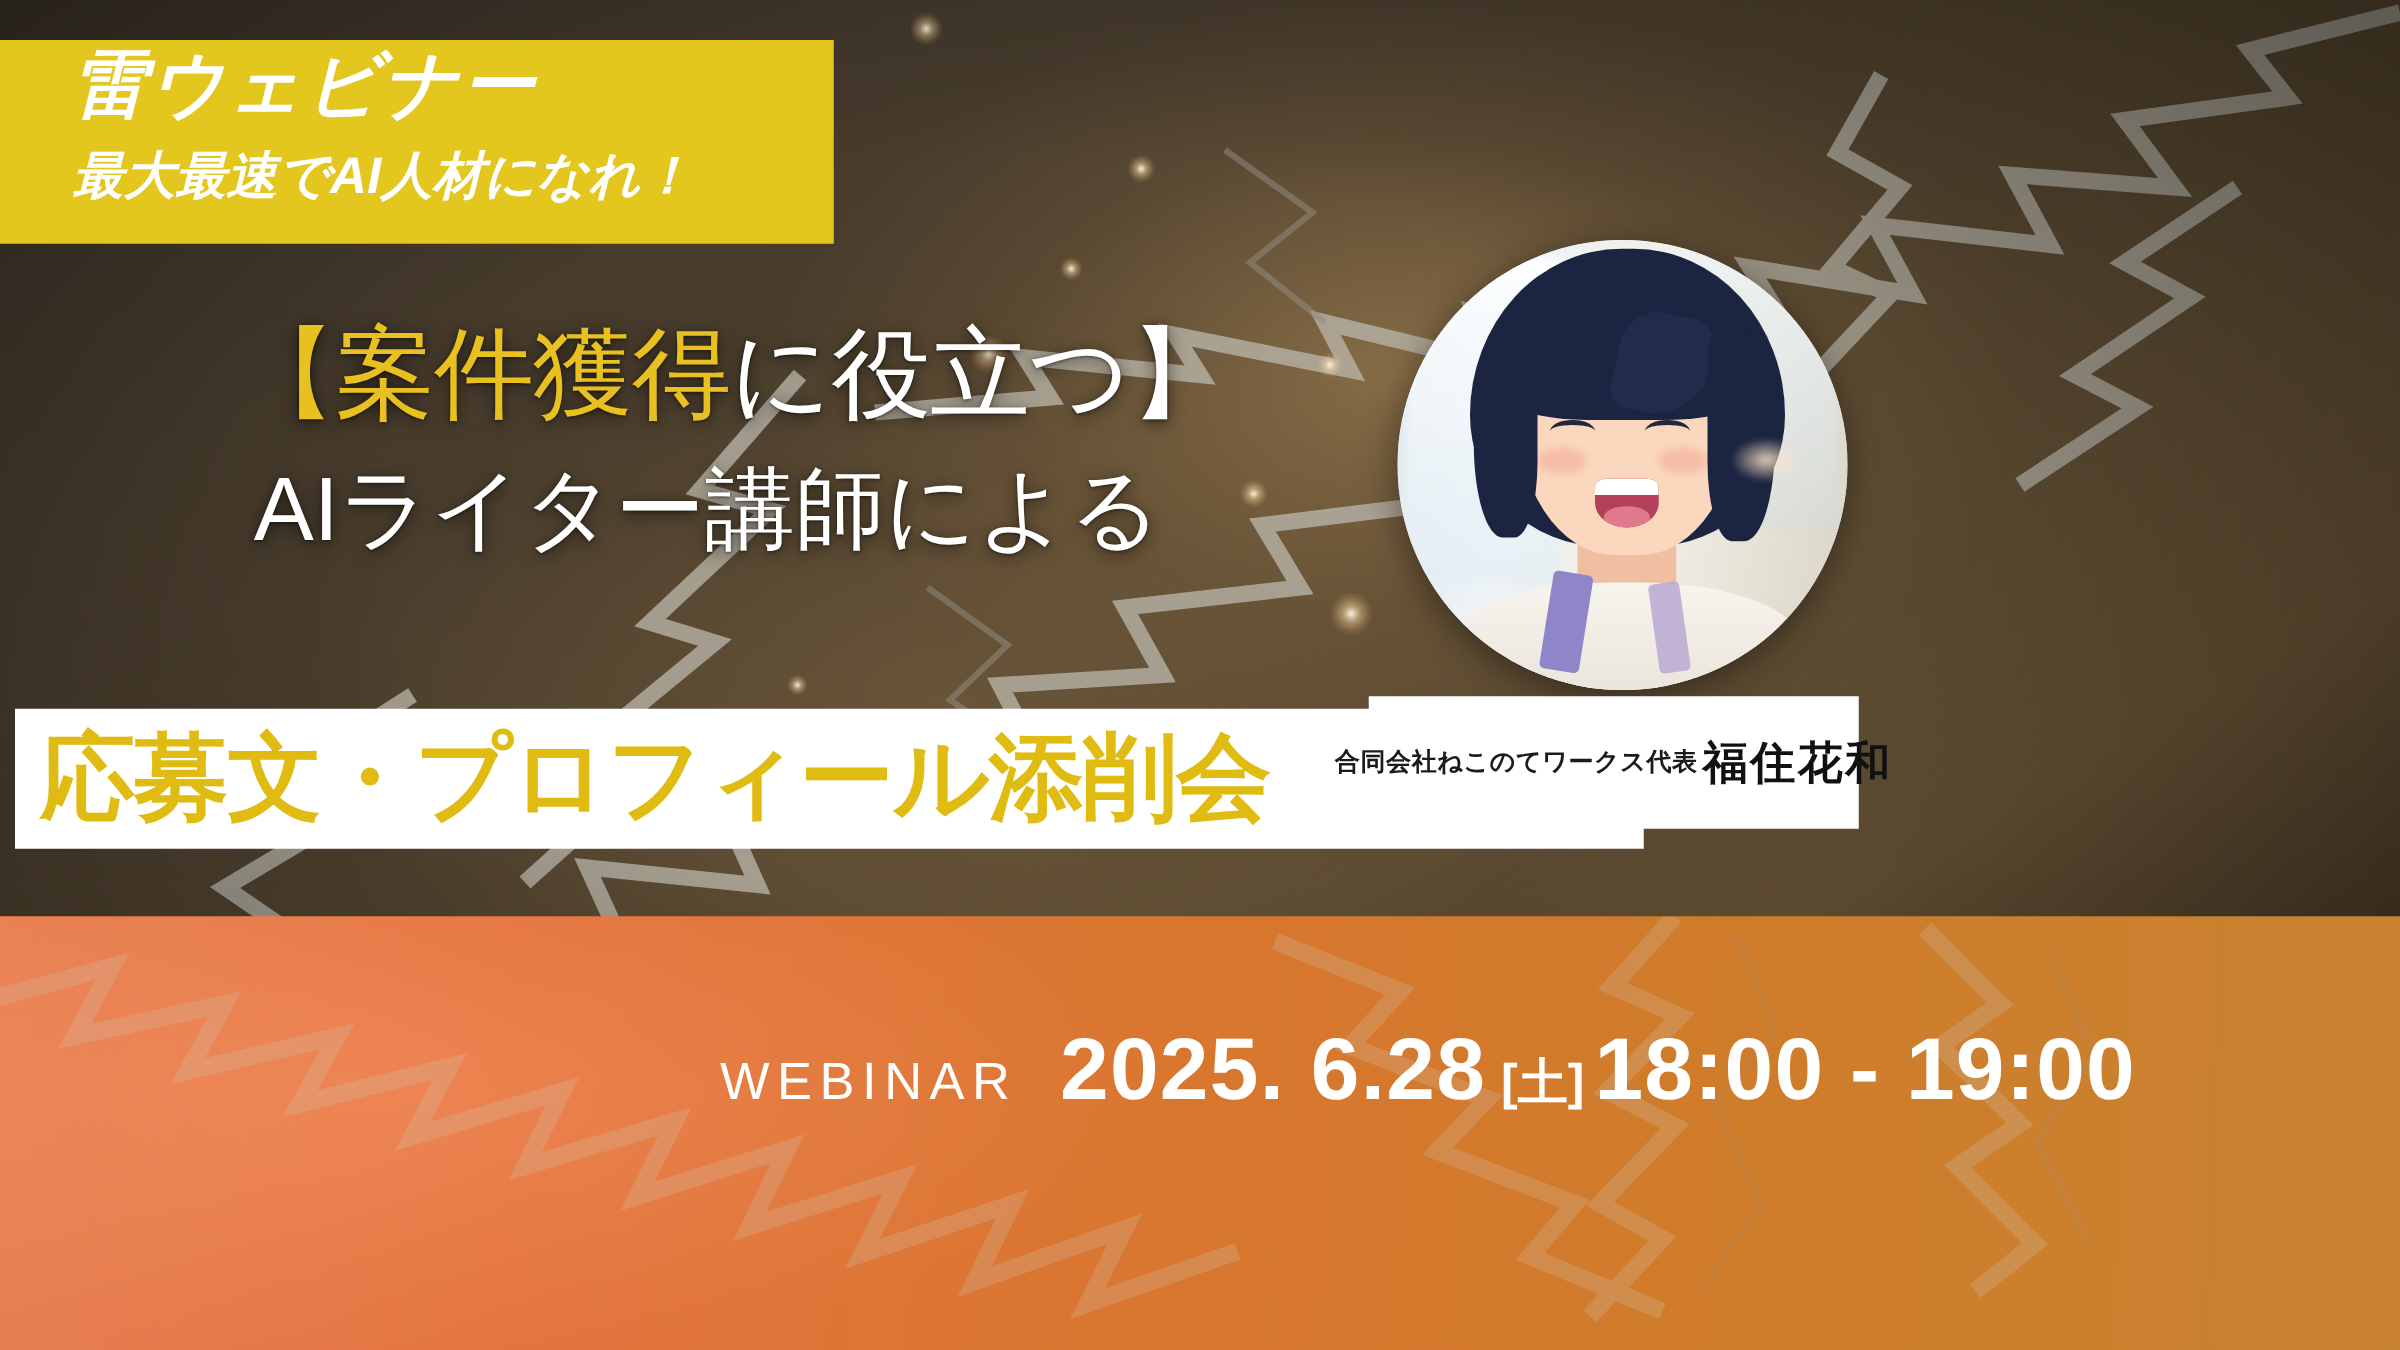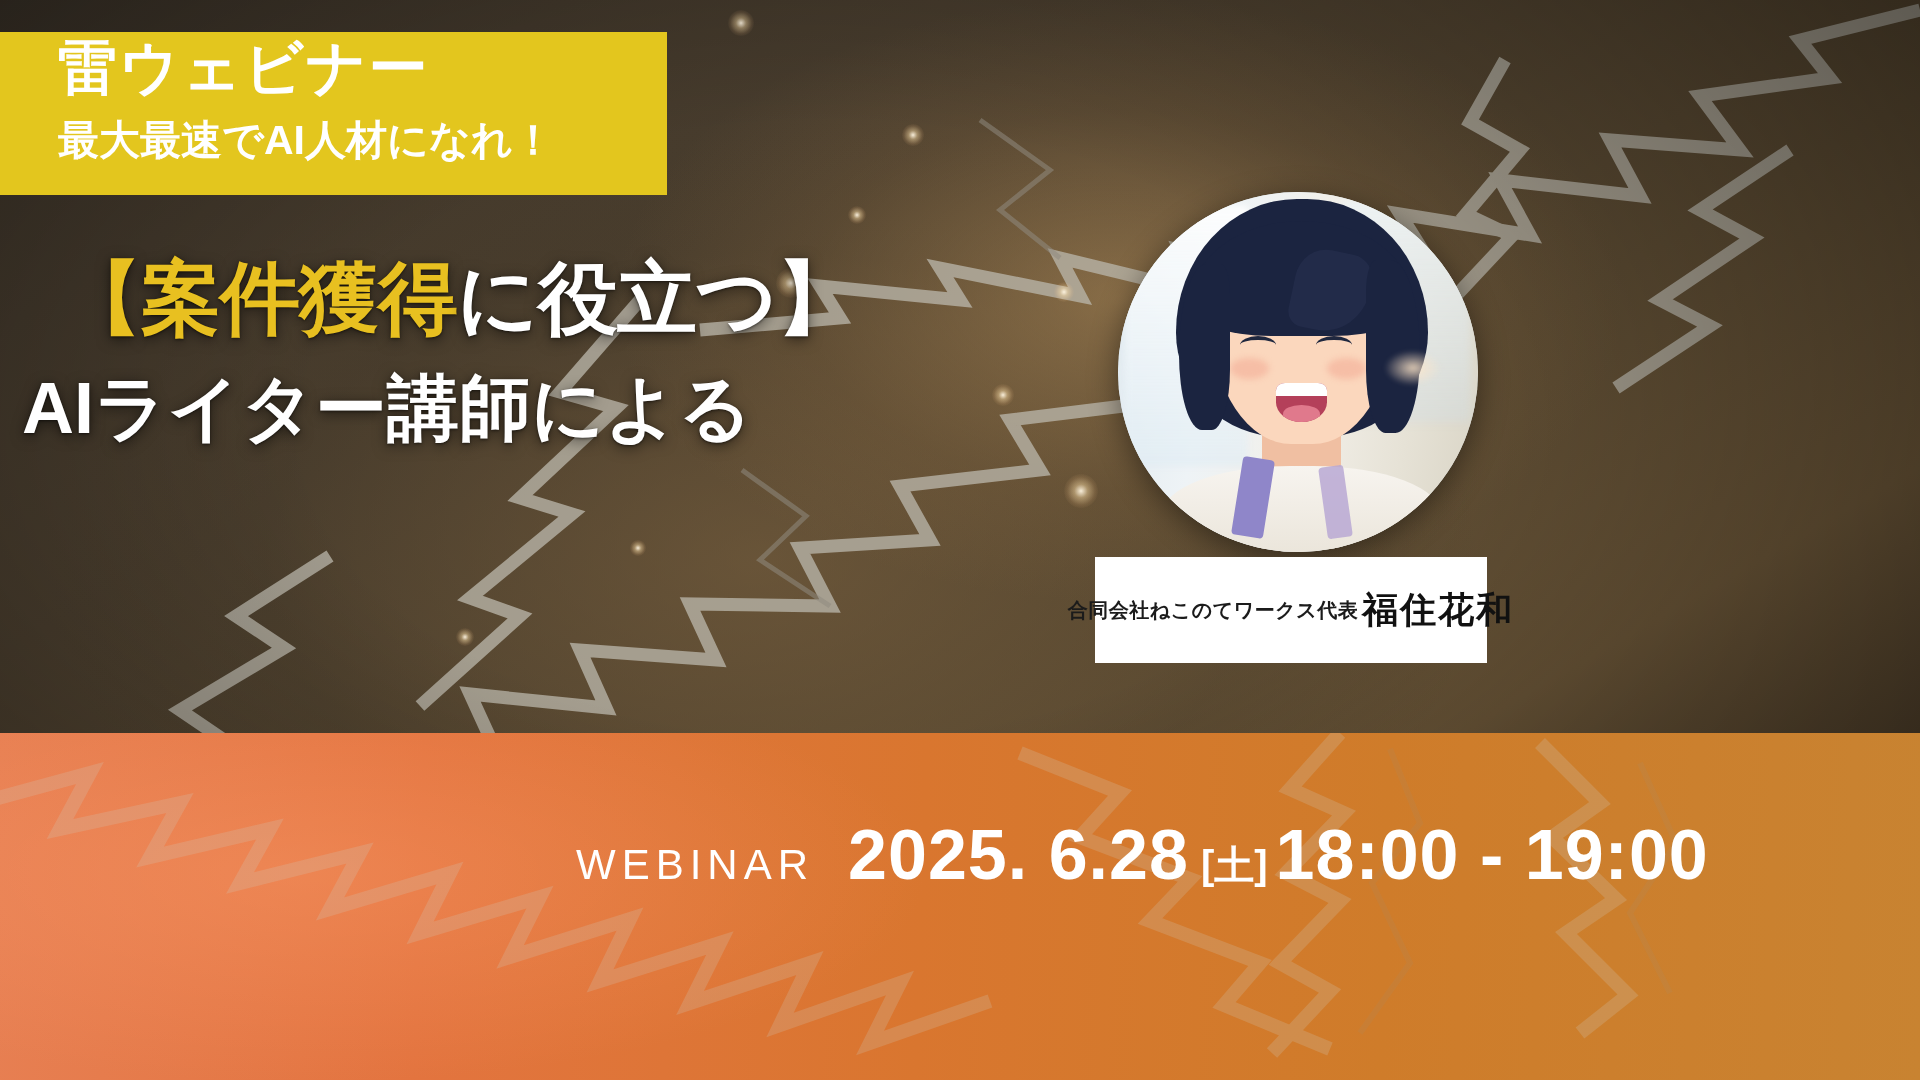--- a/index.html
+++ b/index.html
@@ -32,35 +32,37 @@
 
   
   .glint { position:absolute; border-radius:50%; pointer-events:none;
     background:radial-gradient(circle, rgba(255,245,225,0.95) 0%, rgba(255,225,170,0.45) 28%, rgba(255,200,140,0.12) 58%, rgba(0,0,0,0) 75%); }
 
   
   #badge {
     position:absolute; left:0; top:32px; width:667px; height:163px;
     background:#e3c61e;
     padding:6px 14px 0 58px;
+    font-style:italic;
   }
   #badge .b1 {
     color:#ffffff; font-weight:700; font-size:59px; line-height:1.03;
     letter-spacing:2px; white-space:nowrap;
   }
   #badge .b2 {
     color:#ffffff; font-weight:800; font-size:41px; line-height:1.05;
     letter-spacing:0px; margin-top:20px; white-space:nowrap;
   }
 
   
   #headline { position:absolute; left:0; top:252px; width:1110px; }
   .hl-row {
-    font-weight:700; white-space:nowrap;
+    font-weight:400; white-space:nowrap;
     text-shadow:0 3px 14px rgba(0,0,0,0.55), 0 1px 3px rgba(0,0,0,0.55);
+    text-align:center;
   }
   #hl1 { font-size:80px; line-height:1.18; padding-left:62px; letter-spacing:-1px; }
   #hl1 .y { color:#e8c020; }
   #hl1 .w { color:#ffffff; }
   #hl2 {
     font-size:72px; line-height:1.18; padding-left:22px; color:#ffffff;
     margin-top:20px; letter-spacing:0px;
   }
 
   
@@ -278,20 +280,23 @@
     <div class="b2">最大最速でAI人材になれ！</div>
   </div>
 
   <div id="headline">
     <div class="hl-row" id="hl1">
       <span class="y">【案件獲得</span><span class="w">に役立つ】</span>
     </div>
     <div class="hl-row" id="hl2">AIライター講師による</div>
   </div>
 
+  <div id="titlebox">
+    <div class="tt">応募文・プロフィール添削会</div>
+  </div>
 
   <div id="avatar">
     <div class="av-bg"></div>
     <div class="av-win"></div>
     <div class="av-win2"></div>
     <div class="hair-back"></div>
     <div class="neck"></div>
     <div class="shoulders"></div>
     <div class="strap"></div>
     <div class="strap2"></div>

